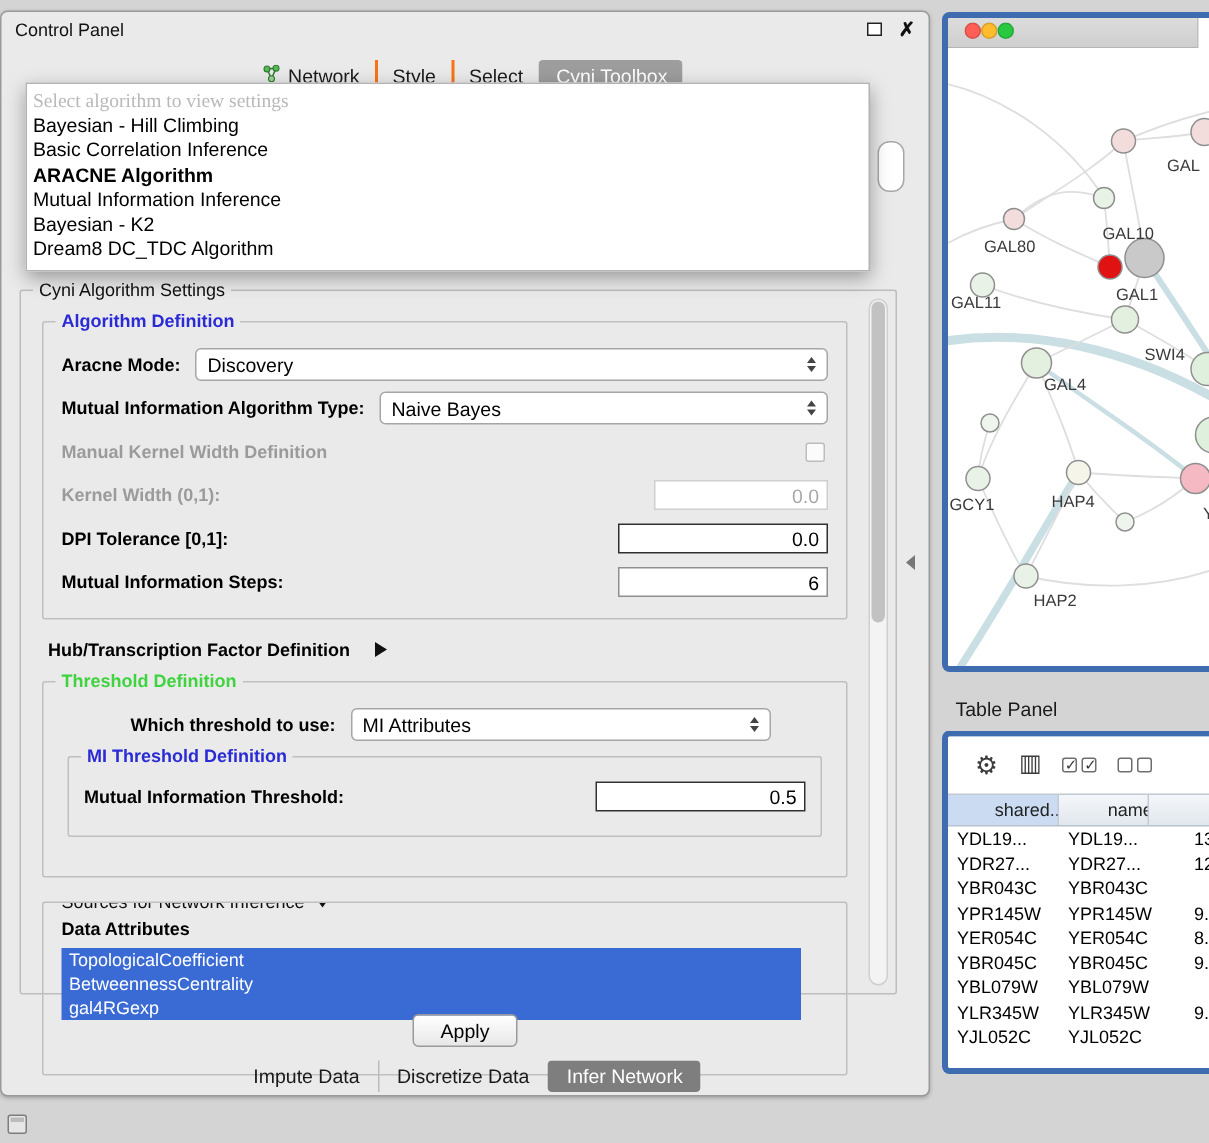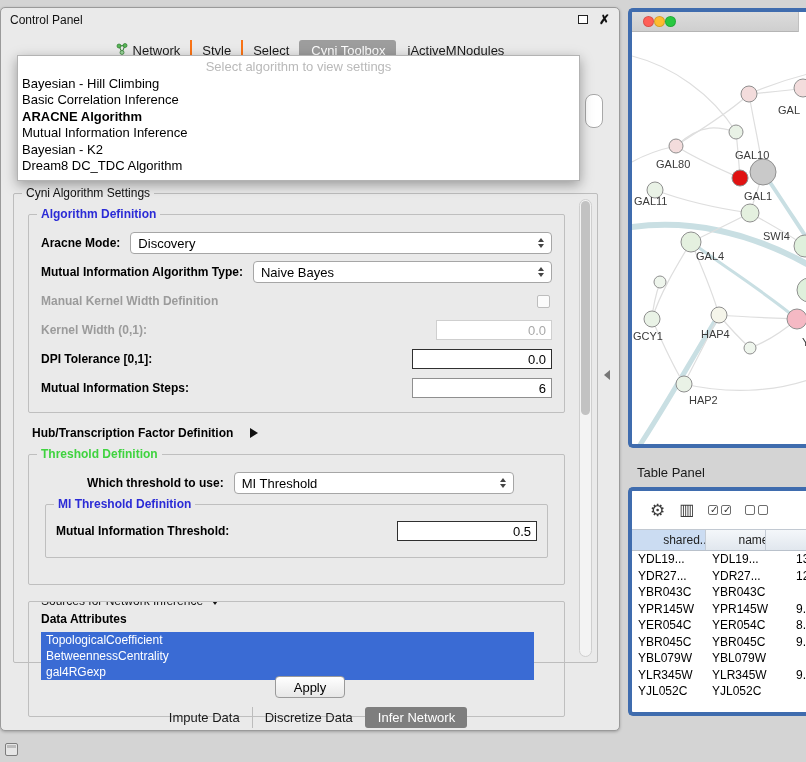--- a/index.html
+++ b/index.html
@@ -20,21 +20,21 @@
   .tab { font-size:13px; color:#1a1a1a; padding:4px 10px; border-left:2px solid #f97316;
     line-height:1; display:flex; align-items:center; gap:5px; white-space:nowrap; }
   .tab:first-child { border-left:none; }
   .tab.active { background:#9d9d9d; color:#fff; border-radius:3px; border-left-color:transparent; }
   .tab.active + .tab { border-left-color:transparent; }
 
   
   .algo-popup { position:absolute; left:16px; top:47px; width:563px; background:#fff;
     border:1px solid #b3b3b3; box-shadow:0 4px 12px rgba(0,0,0,.35); z-index:30; padding:3px 0 5px; }
   .algo-item { font-size:13px; line-height:16.5px; padding:0 4px; color:#000; white-space:nowrap; }
-  .algo-item.placeholder { color:#b9b9b9; text-align:center; }
+  .algo-item.placeholder { color:#b9b9b9; text-align:left;font-family:Liberation Serif, serif; }
   .algo-item.selected { font-weight:bold; }
 
   
   .combo-fragment { position:absolute; left:584px; top:86px; width:18px; height:34px;
     background:#fff; border:1px solid #a8a8a8; border-radius:8px; z-index:5; }
 
   
   .settings-outer { position:absolute; left:12px; top:185px; width:585px; height:470px;
     border:1px solid #bdbdbd; border-radius:2px; padding:16px 32px 0 14px; }
   .legend { position:absolute; top:-8px; left:8px; background:#eaeaea; padding:0 4px;
@@ -153,23 +153,20 @@
         </div>
         <div class="tab">
           <span>Style</span>
         </div>
         <div class="tab">
           <span>Select</span>
         </div>
         <div class="tab active">
           <span>Cyni Toolbox</span>
         </div>
-        <div class="tab">
-          <span>jActiveMNodules</span>
-        </div>
       </div>
 
     <div class="combo-fragment"></div>
 
     <div class="algo-popup">
       <div class="algo-item placeholder">Select algorithm to view settings</div>
       <div id="algoItems">
           <div class="algo-item">Bayesian - Hill Climbing</div>
           <div class="algo-item">Basic Correlation Inference</div>
           <div class="algo-item selected">ARACNE Algorithm</div>
@@ -236,21 +233,21 @@
         <span>Hub/Transcription Factor Definition</span>
         <i class="tri-right"></i>
       </div>
 
       <div class="group threshold-group">
         <span class="legend green">Threshold Definition</span>
 
         <div class="row which-row">
           <span class="lbl">Which threshold to use:</span>
           <div class="combo">
-            <span>MI Threshold</span>
+            <span>MI Attributes</span>
             <span class="arrows">
                 <i class="tri-up"></i>
                 <i class="tri-down"></i>
               </span>
           </div>
         </div>
 
         <div class="group mi-group">
           <span class="legend blue">MI Threshold Definition</span>
           <div class="row">

